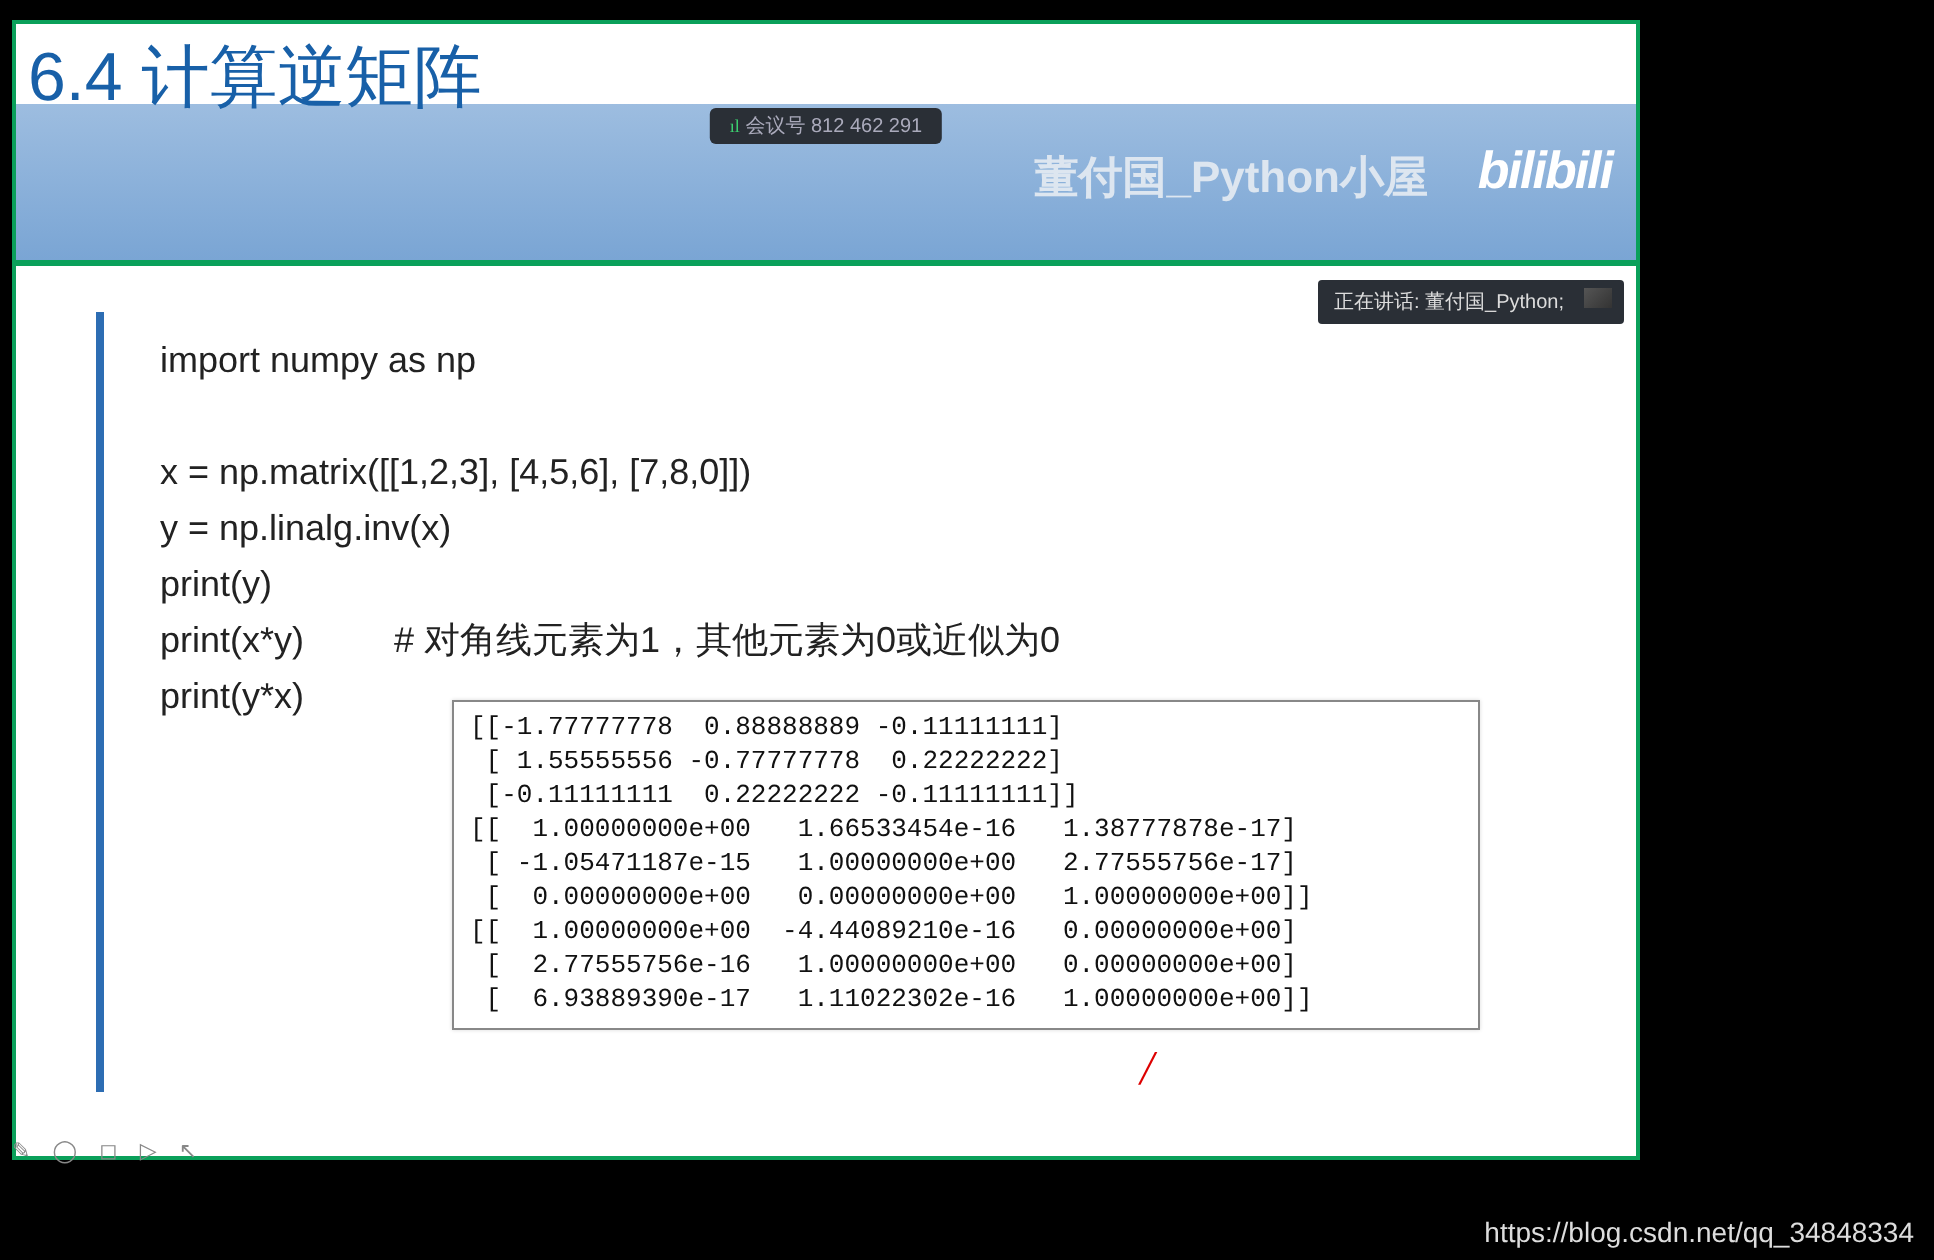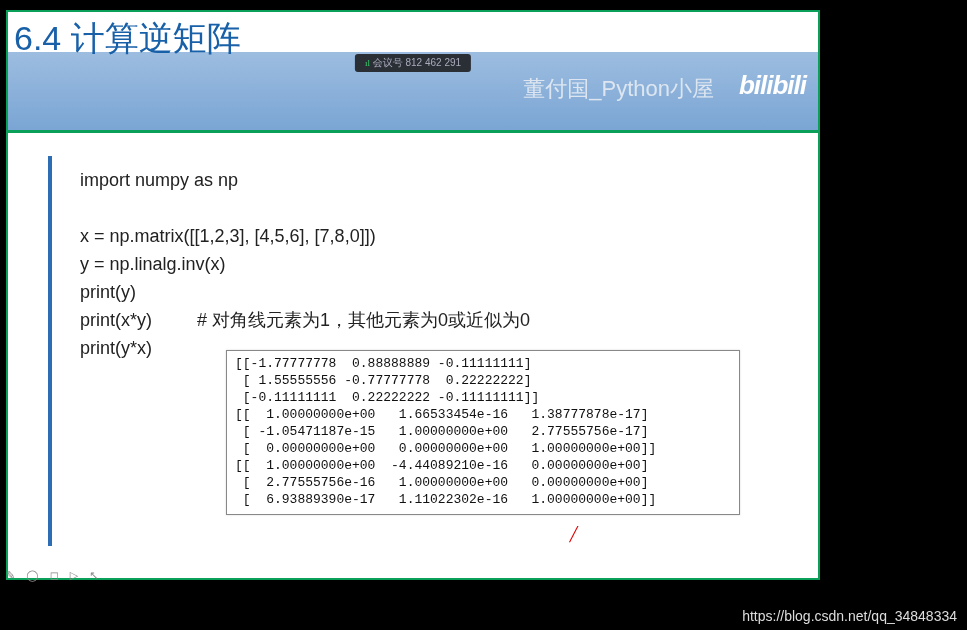--- a/index.html
+++ b/index.html
@@ -37,21 +37,21 @@
     top: -36px;
     font-size: 34px;
     color: #1860a8;
   }
   .watermark {
     position: absolute;
     right: 104px;
     top: 22px;
     font-size: 22px;
     color: #dde6f0;
-    font-weight: 400;
+    font-weight: 700;
   }
   .bili {
     position: absolute;
     right: 12px;
     top: 18px;
     font-size: 26px;
     color: #fff;
     font-weight: bold;
     font-style: italic;
     letter-spacing: -1px;
@@ -162,20 +162,24 @@
     <div class="watermark">董付国_Python小屋</div>
     <div class="bili">bilibili</div>
   </div>
 
   <div class="meeting-badge">
     <span class="dot">ıl</span>
     <span>会议号</span>
     <span>812 462 291</span>
   </div>
 
+  <div class="speaker-badge">
+    <span>正在讲话:</span>
+    <span>董付国_Python;</span>
+  </div>
 
   <div class="content">
     <div class="blue-bar"></div>
     <div class="code"><span>import numpy as np</span>
 <span></span>
 <span>x = np.matrix([[1,2,3], [4,5,6], [7,8,0]])</span>
 <span>y = np.linalg.inv(x)</span>
 <span>print(y)</span>
 <span>print(x*y)         # 对角线元素为1，其他元素为0或近似为0</span>
 <span>print(y*x)</span></div>

